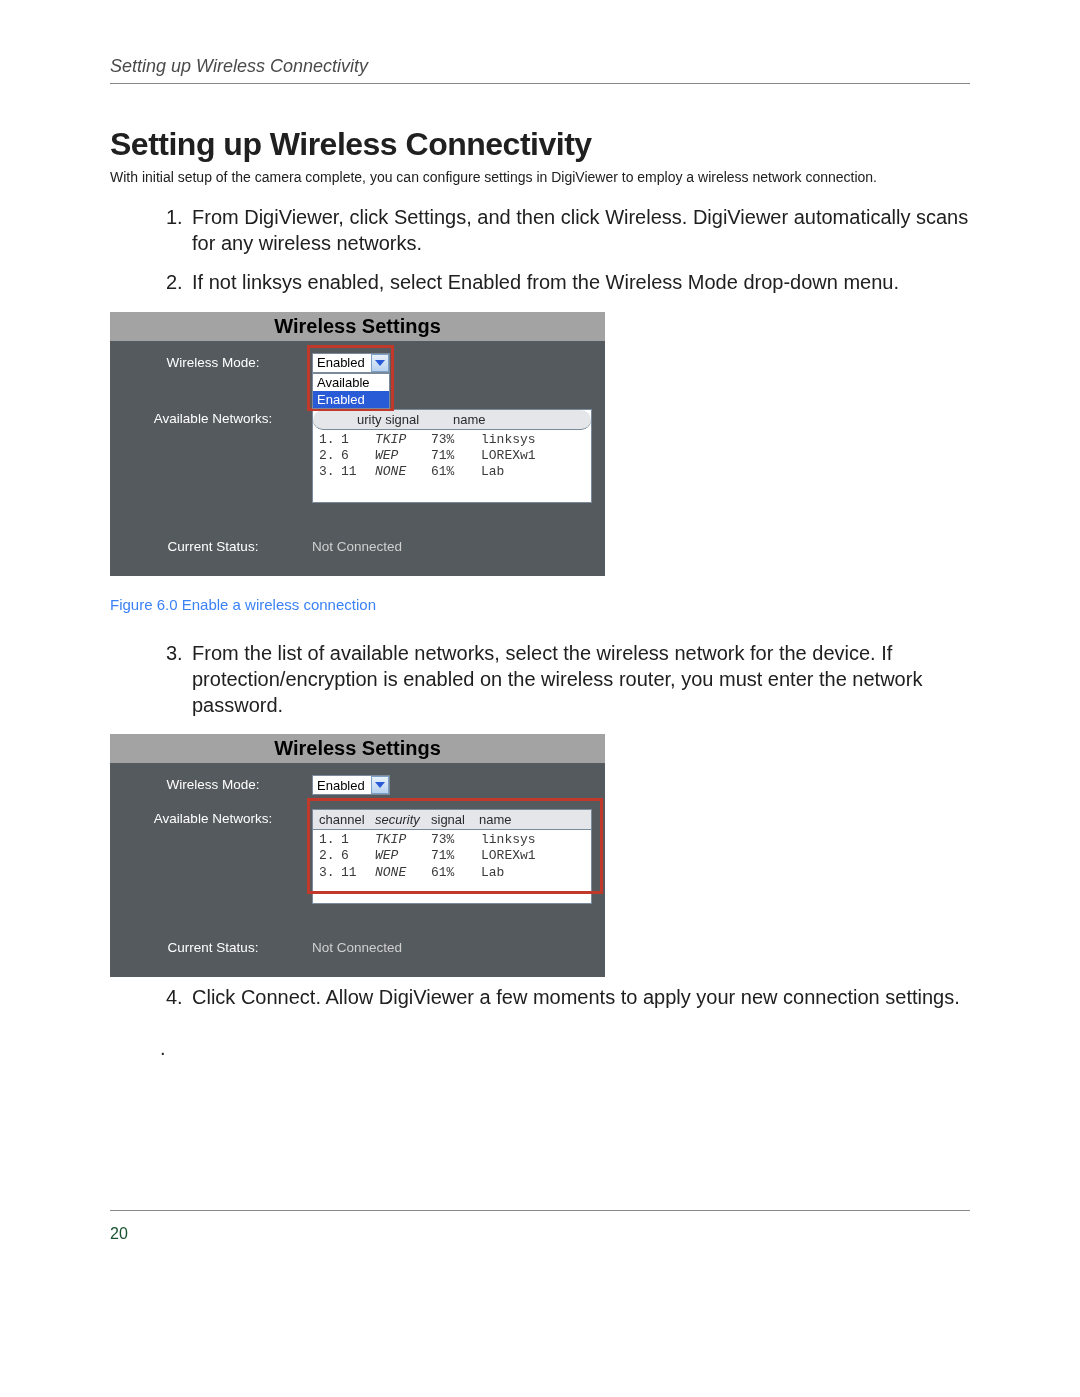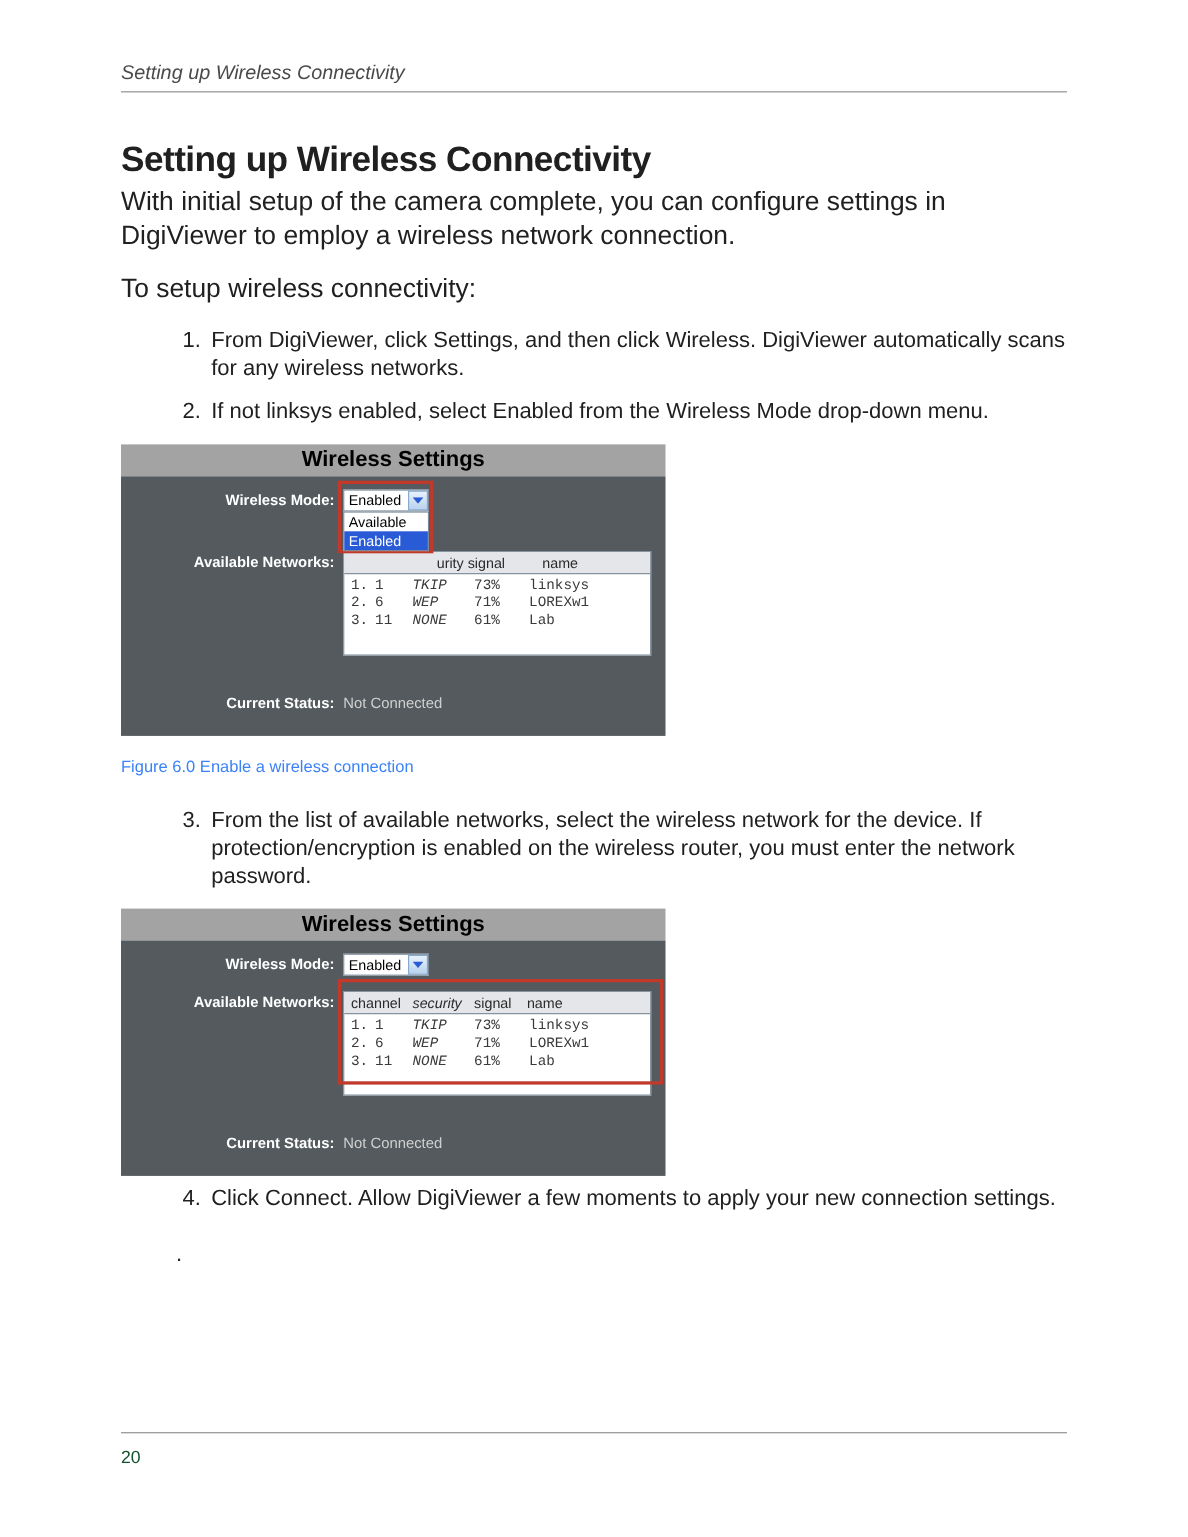--- a/index.html
+++ b/index.html
@@ -1,34 +1,34 @@
 <!DOCTYPE html>
 <html><head>
 <meta charset="utf-8">
 <style>
   * { box-sizing: border-box; margin: 0; padding: 0; }
   html, body { width: 1080px; font-family: Arial, Helvetica, sans-serif; background: #fff; color: #202020; }
   .page { padding: 56px 110px 40px 110px; }
   .running-head { font-style: italic; font-size: 18px; color: #4a4a4a; margin-bottom: 6px; }
   .hr-top { border: none; border-top: 1px solid #888; margin-bottom: 42px; }
   .main-heading { font-family: Arial, Helvetica, sans-serif; font-weight: 700; font-size: 32px; letter-spacing: -0.5px; margin-bottom: 6px; font-stretch: condensed; }
-  .para { font-size: 24px; line-height: 1.28; margin-bottom: 18px; }
+  .para { font-size: 14px; line-height: 1.28; margin-bottom: 18px; }
   .ol { list-style: none; padding-left: 56px; margin-bottom: 16px; }
   .ol li { font-size: 20px; line-height: 1.28; margin-bottom: 14px; display: flex; }
   .ol li .num { width: 26px; flex: 0 0 26px; }
   strong { font-weight: 400; }
   
   .shot { width: 495px; margin-left: 0; margin-bottom: 8px; }
   .shot-title {
     background: #a3a3a3; color: #000; font-weight: 700; font-size: 20px;
     text-align: center; padding: 3px 0; font-family: Arial, sans-serif;
   }
   .shot-body { background: #545a5d; color: #e8e8e8; padding: 12px 12px 22px 12px; font-family: Arial, sans-serif; }
   .shot .row { display: flex; align-items: flex-start; margin-bottom: 6px; }
-  .shot .label { flex: 0 0 190px; text-align: right; font-size: 13.5px; font-weight: 700; color: #fff; padding-right: 8px; padding-top: 2px; }
+  .shot .label { flex: 0 0 190px; text-align: center; font-size: 13.5px; font-weight: 400; color: #fff; padding-right: 8px; padding-top: 2px; }
   .shot .status-row .label { padding-top: 0; }
   .shot .status-val { font-size: 13.5px; color: #d0d0d0; }
   .shot .listbox { background: #fff; border: 1px solid #7a8a9a; width: 280px; color: #202020; font-size: 13px; }
   .shot .listhead { background: #e4e6ea; border-bottom: 1px solid #7a8a9a; padding: 2px 6px; color: #2a2a2a; font-family: Arial, sans-serif; display:flex; }
   .shot .listhead span{ display:inline-block; }
   .shot .listrows { padding: 2px 0 22px 0; }
   .shot .listrows div{ padding: 0 6px; line-height: 1.25; font-family: "Courier New", monospace; font-size:13px; color:#3a3a3a; display:flex;}
   .shot .listrows div span{ display:inline-block; }
   .col-idx{width:22px;} .col-ch{width:34px;} .col-sec{width:56px;font-style:italic;} .col-sig{width:50px;} .col-name{}
   .shot .listhead .col-idx{width:0;}
@@ -62,21 +62,20 @@
 </style>
 </head>
 <body>
 
 <div class="page">
   <div class="running-head">Setting up Wireless Connectivity</div>
   <hr class="hr-top">
 
   <h1 class="main-heading">Setting up Wireless Connectivity</h1>
   <p class="para">With initial setup of the camera complete, you can configure settings in DigiViewer to employ a wireless network connection.</p>
-  <p class="para">To setup wireless connectivity:</p>
 
   <ol class="ol">
     <li>
       <span class="num">1.</span>
       <span>
         <span>From DigiViewer, click Settings, and then click </span><strong>Wireless</strong><span>. DigiViewer automatically scans for any wireless networks.</span>
       </span>
     </li>
     <li>
       <span class="num">2.</span>
@@ -104,21 +103,21 @@
             </div>
             <div class="dd-panel">
               <div class="opt">Available</div>
               <div class="opt opt-sel">Enabled</div>
             </div>
           </div>
         </div>
         <div class="row" style="margin-top:36px;">
           <div class="label">Available Networks:</div>
           <div class="listbox">
-            <div class="listhead" style="padding-left:84px;">
+            <div class="listhead" style="padding-left:44px;border-radius:10px;">
               <span class="col-sig" style="width:96px;">urity signal</span>
               <span class="col-name">name</span>
             </div>
             <div class="listrows">
               <div>
                 <span class="col-idx">1.</span>
                 <span class="col-ch">1</span>
                 <span class="col-sec">TKIP</span>
                 <span class="col-sig">73%</span>
                 <span class="col-name">linksys</span>

